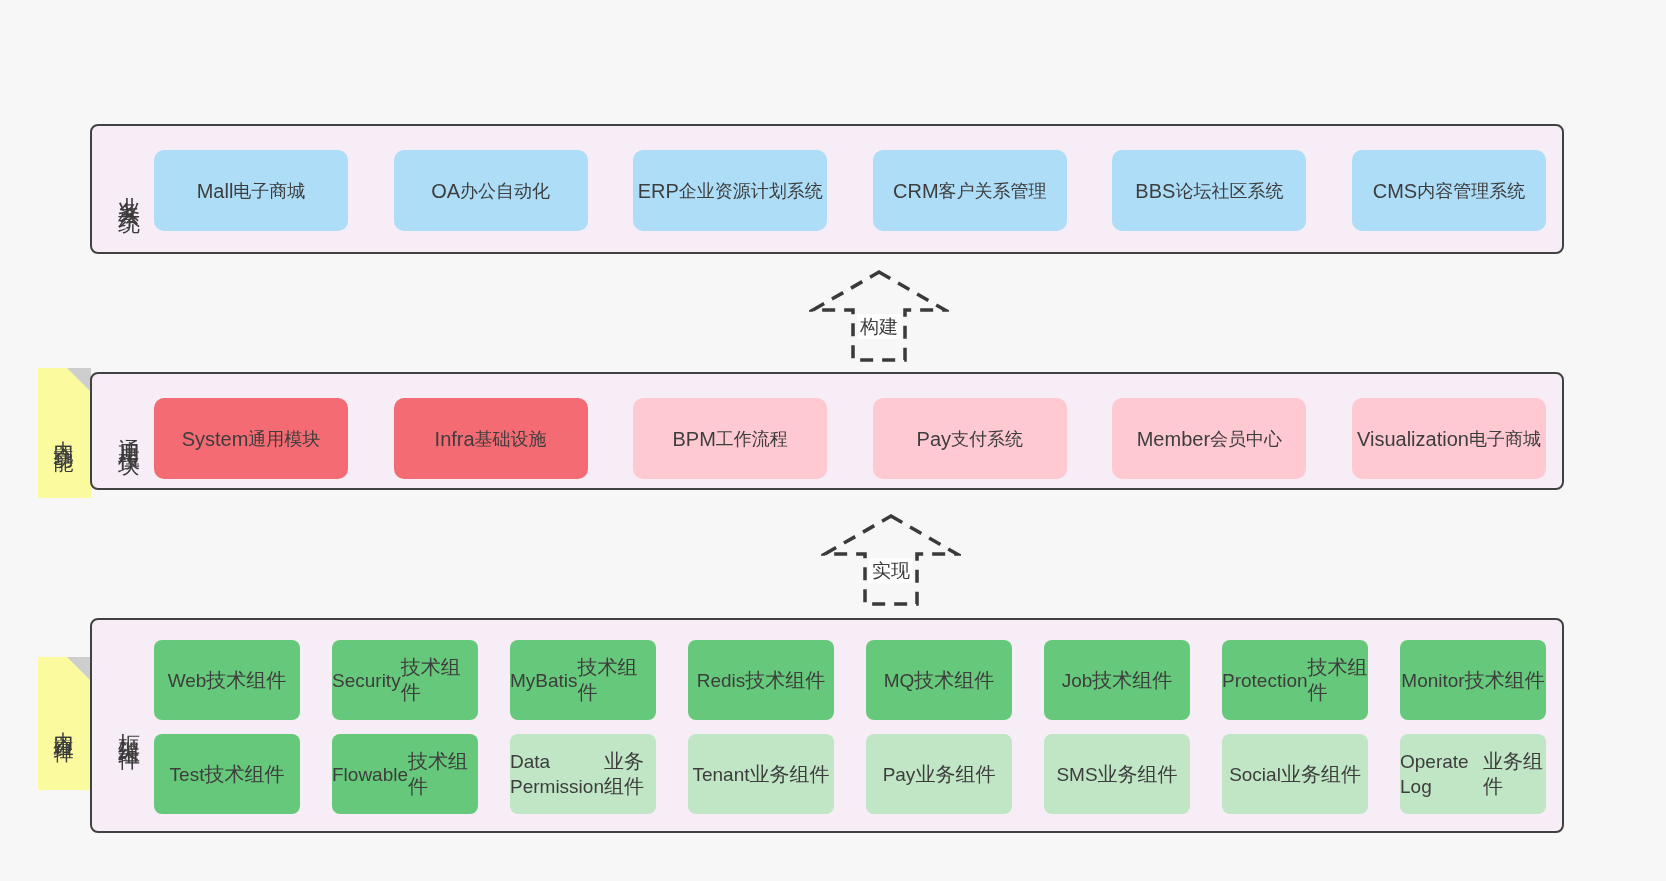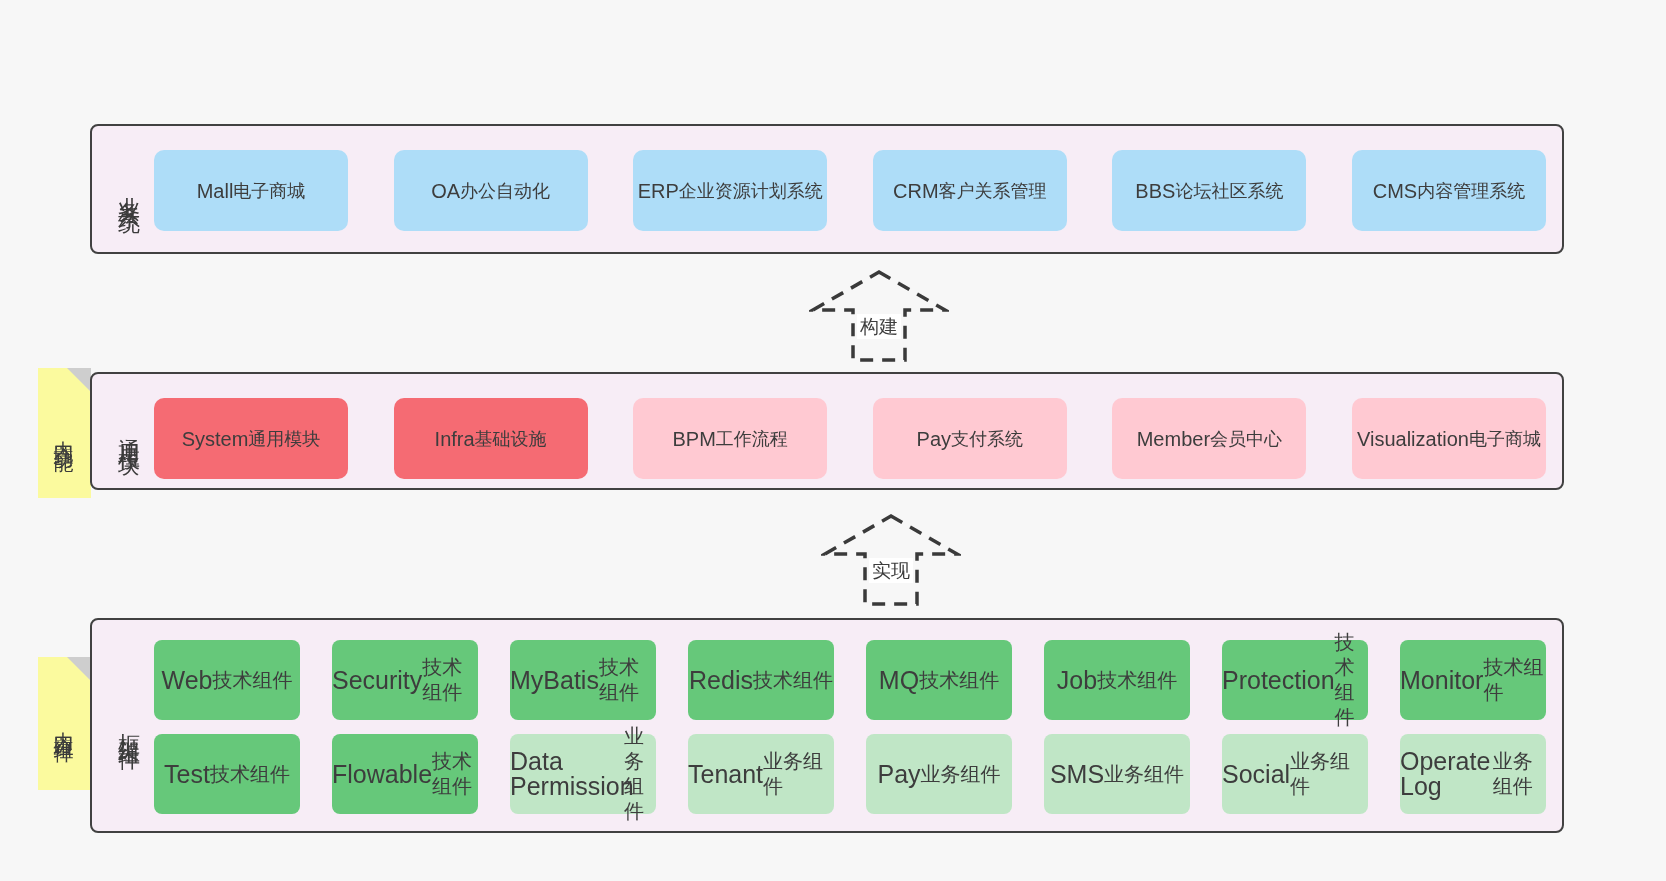--- a/index.html
+++ b/index.html
@@ -26,21 +26,21 @@
   .row{position:absolute;left:62px;right:16px;display:flex;justify-content:space-between}
   .row-6{top:24px}
   .row1{top:20px}
   .row2{top:114px}
   .box{display:flex;flex-direction:row;align-items:center;justify-content:center;
     text-align:left;border-radius:10px}
   .row-6 .box{width:194px;height:81px}
   .row-6 .box .t{font-size:20px;line-height:28px}
   .row-6 .box .s{font-size:18px;line-height:28px}
   .row-8 .box{width:146px;height:80px;border-radius:8px}
-  .row-8 .box .t{font-size:25px;line-height:25px;max-width:114px}
+  .row-8 .box .t{font-size:19px;line-height:25px;max-width:114px}
   .row-8 .box .s{font-size:20px;line-height:25px}
   .v-blue{background:var(--blue)}
   .v-red{background:var(--red)}
   .v-pink{background:var(--pink)}
   .v-green{background:var(--green)}
   .v-lightgreen{background:var(--light-green)}
 
   .arrow{position:absolute;width:140px;height:96px;z-index:1}
   #arrow-build{left:809px;top:268px}
   #arrow-implement{left:821px;top:512px}

